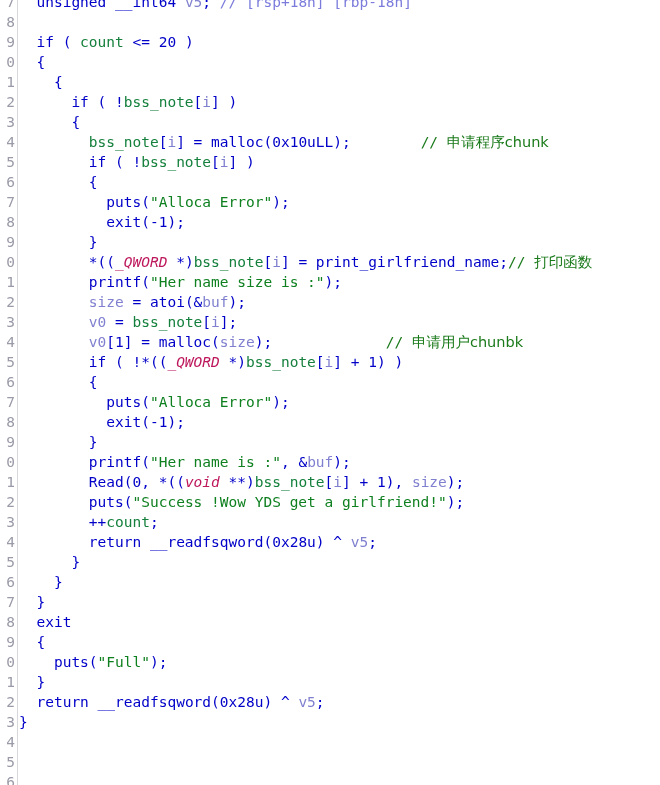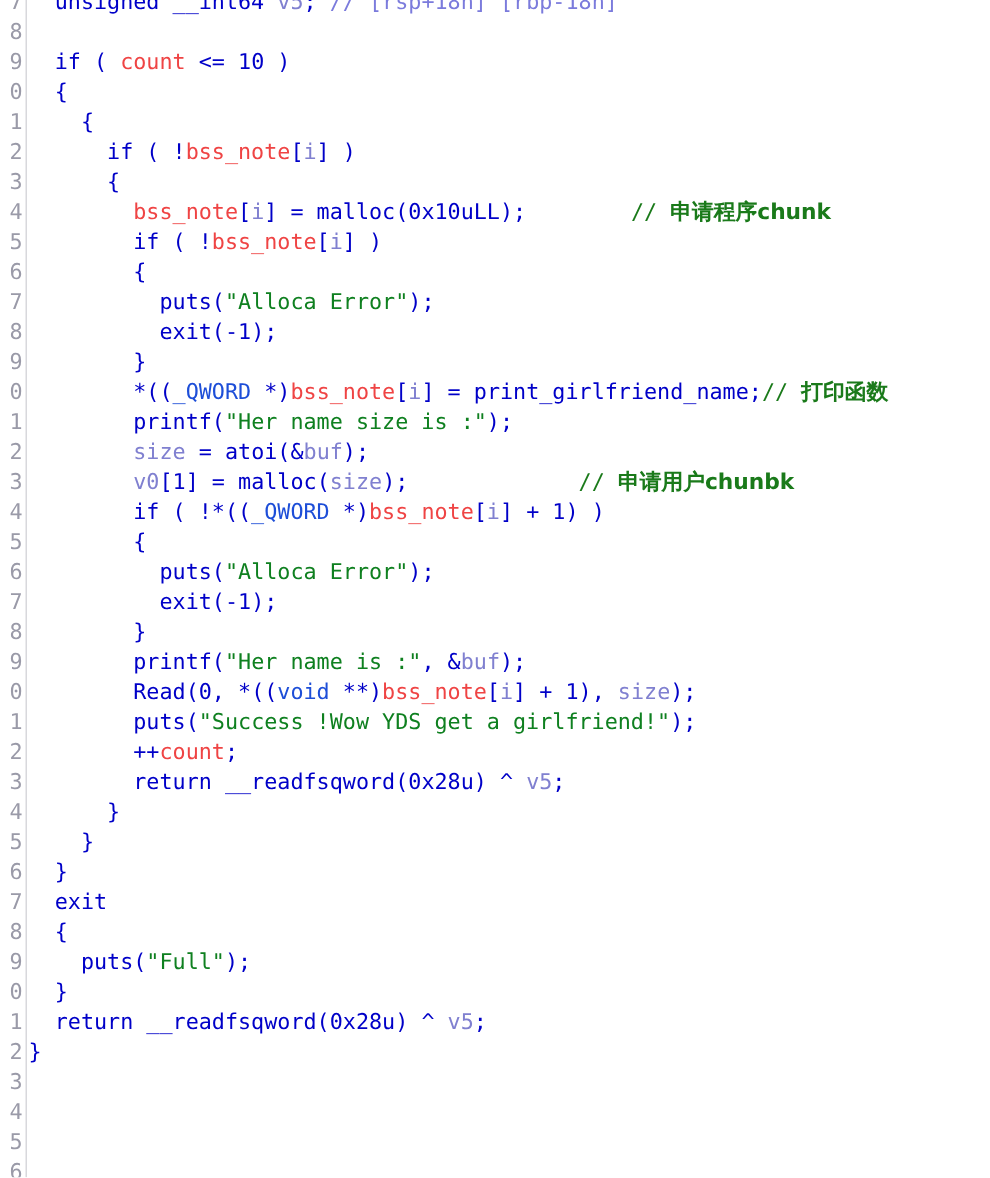--- a/index.html
+++ b/index.html
@@ -54,30 +54,30 @@
     line-height: 20px;
     font-size: 14.5px;
     white-space: pre;
     color: #0000c8;
     letter-spacing: 0px;
   }
 
   
   .t-kw    { color: #0000c8; }            
   .t-fn    { color: #0000c8; }            
-  .t-glob  { color: #ef4444; }            
+  .t-glob  { color: #15803d; }            
   .t-lvar  { color: #8080d0; }            
-  .t-type  { color: #1d4ed8; }            
+  .t-type  { color: #be185d; font-style: italic; }            
   .t-str   { color: #0f8020; }            
   .t-cmt   { color: #1a7a1a; }            
   .t-cmt2  { color: #7b7bdc; }            
   .t-num   { color: #0000c8; }            
   .t-punct { color: #0000c8; }
 
-  .cjk { font-family: "DejaVu Sans", "Liberation Sans", sans-serif; font-weight: bold; }
+  .cjk { font-family: "DejaVu Sans", "Liberation Sans", sans-serif; }
 </style>
 </head>
 <body>
 
 <div id="app">
 
   <div class="gutter">
     <div class="gutter-rows" id="gutter-rows">
         <div class="lineno">7</div>
         <div class="lineno">8</div>
@@ -118,34 +118,35 @@
         <div class="lineno">3</div>
         <div class="lineno">4</div>
         <div class="lineno">5</div>
         <div class="lineno">6</div>
       </div>
   </div>
 
   <div class="code" id="code-rows">
       <div class="code-line"><span class="t-punct">  </span><span class="t-kw">unsigned __int64 </span><span class="t-lvar">v5</span><span class="t-punct">; </span><span class="t-cmt2">// </span><span class="t-cmt2">[rsp+18h] [rbp-18h]</span></div>
       <div class="code-line">&nbsp;</div>
-      <div class="code-line"><span class="t-kw">  if ( </span><span class="t-glob">count</span><span class="t-punct"> &lt;= </span><span class="t-num">10</span><span class="t-punct"> )</span></div>
+      <div class="code-line"><span class="t-kw">  if ( </span><span class="t-glob">count</span><span class="t-punct"> &lt;= </span><span class="t-num">20</span><span class="t-punct"> )</span></div>
       <div class="code-line"><span class="t-punct">  {</span></div>
       <div class="code-line"><span class="t-punct">    {</span></div>
       <div class="code-line"><span class="t-kw">      if ( !</span><span class="t-glob">bss_note</span><span class="t-punct">[</span><span class="t-lvar">i</span><span class="t-punct">] )</span></div>
       <div class="code-line"><span class="t-punct">      {</span></div>
       <div class="code-line"><span class="t-punct">        </span><span class="t-glob">bss_note</span><span class="t-punct">[</span><span class="t-lvar">i</span><span class="t-punct">] = </span><span class="t-fn">malloc</span><span class="t-punct">(</span><span class="t-num">0x10uLL</span><span class="t-punct">);</span><span class="t-punct">        </span><span class="t-cmt">// </span><span class="t-cmt cjk">申请程序chunk</span></div>
       <div class="code-line"><span class="t-kw">        if ( !</span><span class="t-glob">bss_note</span><span class="t-punct">[</span><span class="t-lvar">i</span><span class="t-punct">] )</span></div>
       <div class="code-line"><span class="t-punct">        {</span></div>
       <div class="code-line"><span class="t-punct">          </span><span class="t-fn">puts</span><span class="t-punct">(</span><span class="t-str">"Alloca Error"</span><span class="t-punct">);</span></div>
       <div class="code-line"><span class="t-punct">          </span><span class="t-fn">exit</span><span class="t-punct">(-</span><span class="t-num">1</span><span class="t-punct">);</span></div>
       <div class="code-line"><span class="t-punct">        }</span></div>
       <div class="code-line"><span class="t-punct">        *((</span><span class="t-type">_QWORD</span><span class="t-punct"> *)</span><span class="t-glob">bss_note</span><span class="t-punct">[</span><span class="t-lvar">i</span><span class="t-punct">] = </span><span class="t-fn">print_girlfriend_name</span><span class="t-punct">;</span><span class="t-cmt">// </span><span class="t-cmt cjk">打印函数</span></div>
       <div class="code-line"><span class="t-punct">        </span><span class="t-fn">printf</span><span class="t-punct">(</span><span class="t-str">"Her name size is :"</span><span class="t-punct">);</span></div>
       <div class="code-line"><span class="t-punct">        </span><span class="t-lvar">size</span><span class="t-punct"> = </span><span class="t-fn">atoi</span><span class="t-punct">(&amp;</span><span class="t-lvar">buf</span><span class="t-punct">);</span></div>
+      <div class="code-line"><span class="t-punct">        </span><span class="t-lvar">v0</span><span class="t-punct"> = </span><span class="t-glob">bss_note</span><span class="t-punct">[</span><span class="t-lvar">i</span><span class="t-punct">];</span></div>
       <div class="code-line"><span class="t-punct">        </span><span class="t-lvar">v0</span><span class="t-punct">[</span><span class="t-num">1</span><span class="t-punct">] = </span><span class="t-fn">malloc</span><span class="t-punct">(</span><span class="t-lvar">size</span><span class="t-punct">);</span><span class="t-punct">             </span><span class="t-cmt">// </span><span class="t-cmt cjk">申请用户chunbk</span></div>
       <div class="code-line"><span class="t-kw">        if ( !*((</span><span class="t-type">_QWORD</span><span class="t-punct"> *)</span><span class="t-glob">bss_note</span><span class="t-punct">[</span><span class="t-lvar">i</span><span class="t-punct">] + </span><span class="t-num">1</span><span class="t-punct">) )</span></div>
       <div class="code-line"><span class="t-punct">        {</span></div>
       <div class="code-line"><span class="t-punct">          </span><span class="t-fn">puts</span><span class="t-punct">(</span><span class="t-str">"Alloca Error"</span><span class="t-punct">);</span></div>
       <div class="code-line"><span class="t-punct">          </span><span class="t-fn">exit</span><span class="t-punct">(-</span><span class="t-num">1</span><span class="t-punct">);</span></div>
       <div class="code-line"><span class="t-punct">        }</span></div>
       <div class="code-line"><span class="t-punct">        </span><span class="t-fn">printf</span><span class="t-punct">(</span><span class="t-str">"Her name is :"</span><span class="t-punct">, &amp;</span><span class="t-lvar">buf</span><span class="t-punct">);</span></div>
       <div class="code-line"><span class="t-punct">        </span><span class="t-fn">Read</span><span class="t-punct">(</span><span class="t-num">0</span><span class="t-punct">, *((</span><span class="t-type">void</span><span class="t-punct"> **)</span><span class="t-glob">bss_note</span><span class="t-punct">[</span><span class="t-lvar">i</span><span class="t-punct">] + </span><span class="t-num">1</span><span class="t-punct">), </span><span class="t-lvar">size</span><span class="t-punct">);</span></div>
       <div class="code-line"><span class="t-punct">        </span><span class="t-fn">puts</span><span class="t-punct">(</span><span class="t-str">"Success !Wow YDS get a girlfriend!"</span><span class="t-punct">);</span></div>
       <div class="code-line"><span class="t-punct">        ++</span><span class="t-glob">count</span><span class="t-punct">;</span></div>

